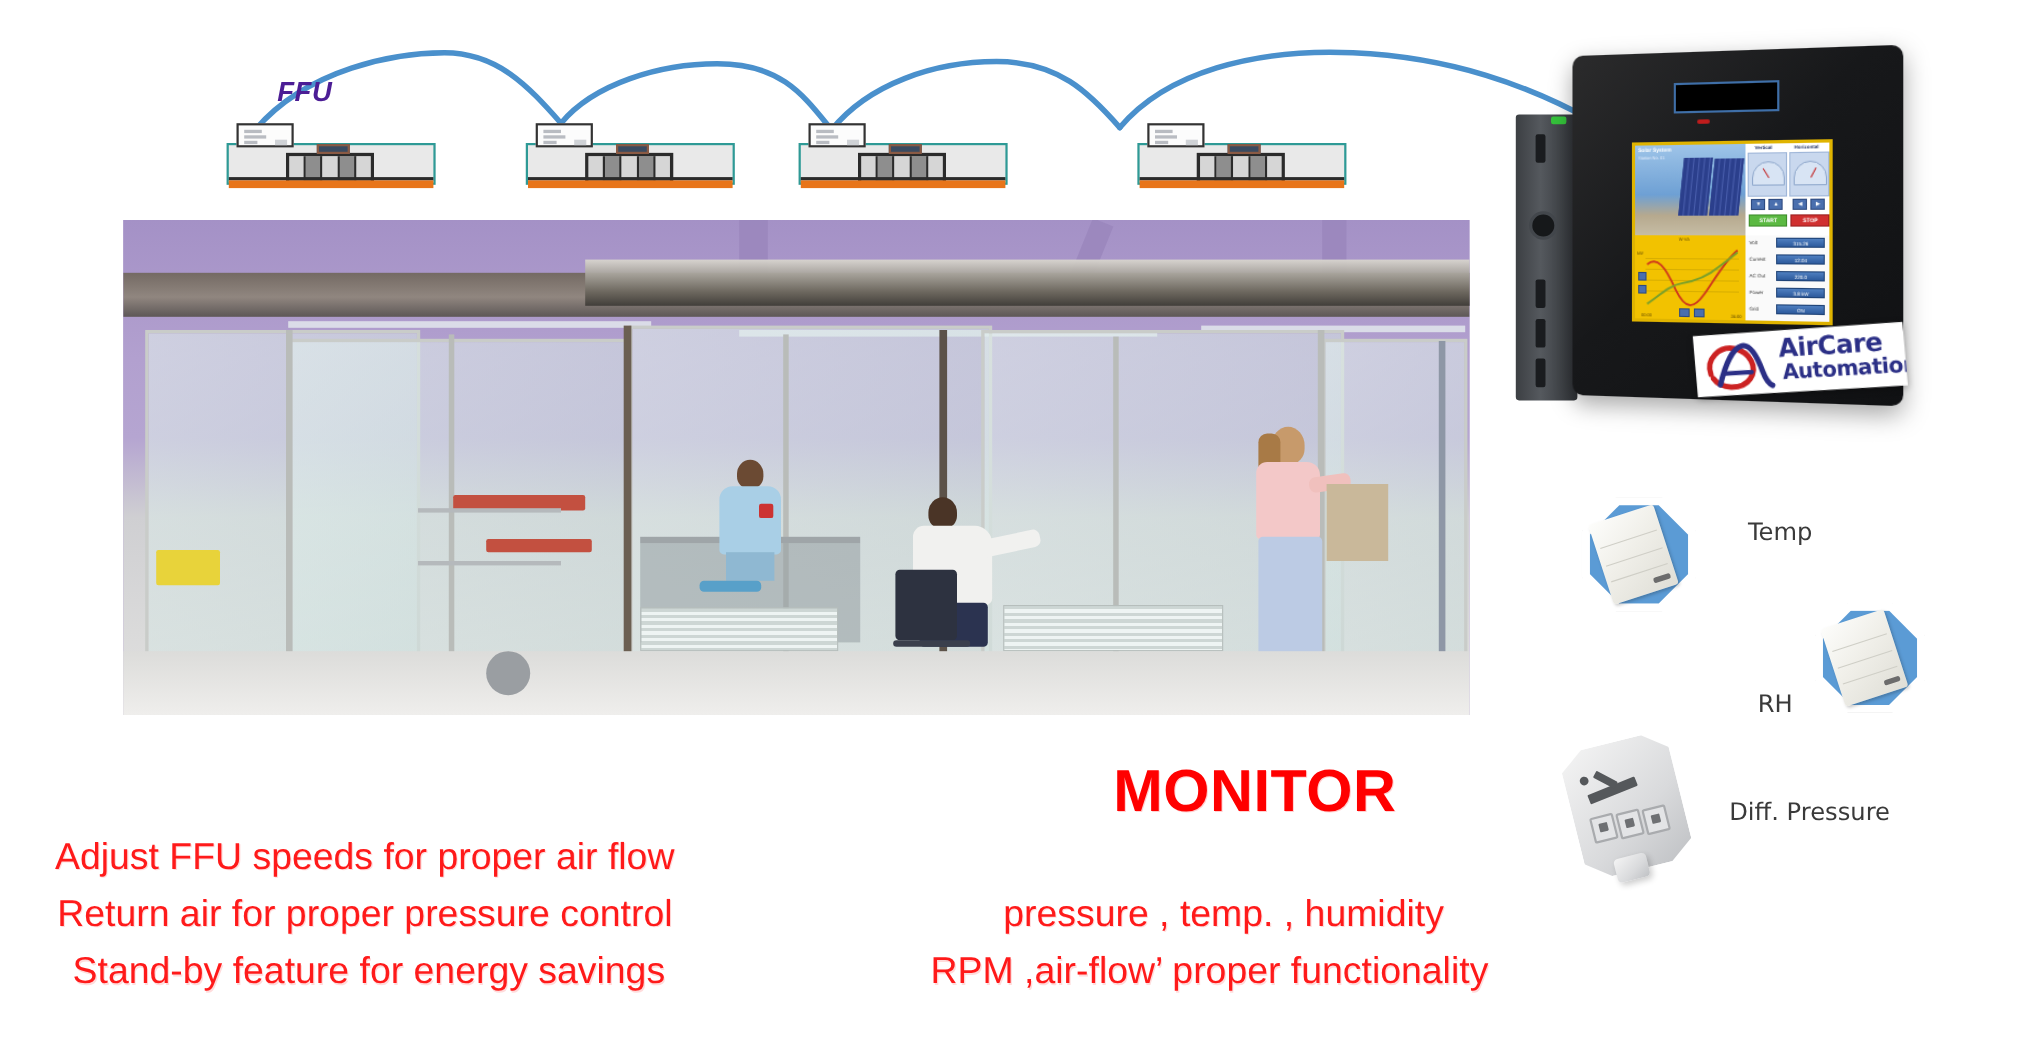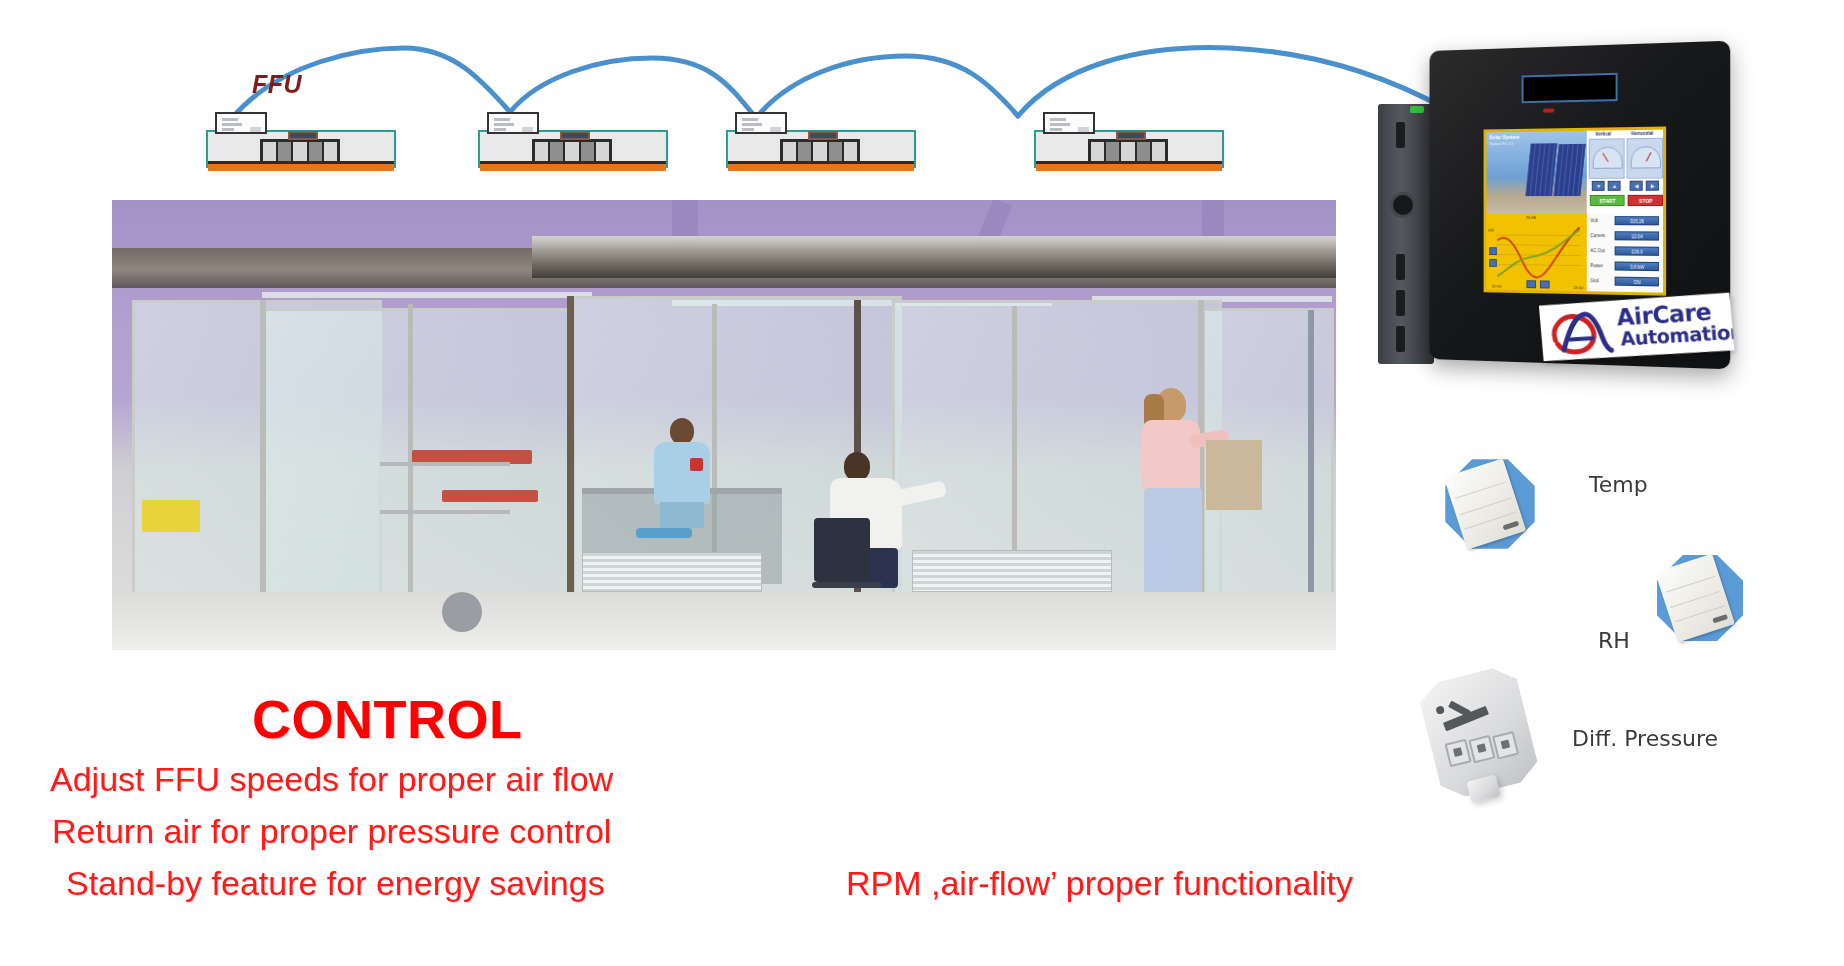--- a/index.html
+++ b/index.html
@@ -9,21 +9,21 @@
     background: #ffffff;
     font-family: "Liberation Sans", sans-serif;
     overflow: hidden;
   }
   #stage { position: relative; width: 1844px; height: 966px; background: #fff; }
 
   
   .ffu-label {
     position: absolute; left: 252px; top: 70px;
     font-style: italic; font-weight: bold; font-size: 25px;
-    color: #7f1d1d; letter-spacing: 0.5px;
+    color: #4c1d95; letter-spacing: 0.5px;
   }
   .ffu-unit { position: absolute; width: 190px; height: 58px; }
   .ffu-body {
     position: absolute; left: 0; top: 18px; width: 190px; height: 38px;
     background: #e9e9e9; border: 2px solid #2e9a96;
   }
   .ffu-orange {
     position: absolute; left: 2px; top: 52px; width: 186px; height: 7px;
     background: #e8751a;
   }
@@ -554,20 +554,21 @@
     <div class="dp-screws" style="left:18px;top:38px;width:46px;height:9px;transform:rotate(-8deg);"></div>
     <div class="dp-screws" style="left:26px;top:28px;width:22px;height:7px;transform:rotate(42deg);"></div>
     <div class="dp-screws" style="left:14px;top:24px;width:8px;height:8px;border-radius:50%;"></div>
     <div class="dp-term" style="left:14px;top:62px;width:22px;height:24px;"></div>
     <div class="dp-term" style="left:38px;top:64px;width:22px;height:24px;"></div>
     <div class="dp-term" style="left:62px;top:66px;width:22px;height:24px;"></div>
     <div class="dp-body" style="left:26px;top:104px;width:30px;height:22px;border-radius:4px;clip-path:none;"></div>
   </div>
   <div class="sensor-label" style="left:1572px; top:726px;">Diff. Pressure</div>
 
-  <div class="heading" style="left:252px; top:688px;">CONTROL</div>
   <div class="bodyline" style="left:50px; top:760px;text-align:right;">Adjust FFU speeds for proper air flow</div>
   <div class="bodyline" style="left:66px; top:864px;">Stand-by feature for energy savings</div>
   <div class="bodyline" style="left:52px; top:812px;">Return air for proper pressure control</div>
 
+  <div class="heading" style="left:1012px; top:688px;">MONITOR</div>
+  <div class="bodyline" style="left:912px; top:812px;">pressure , temp. , humidity</div>
   <div class="bodyline" style="left:846px; top:864px;">RPM ,air-flow’  proper functionality</div>
 
 </div>
 
 </body></html>

